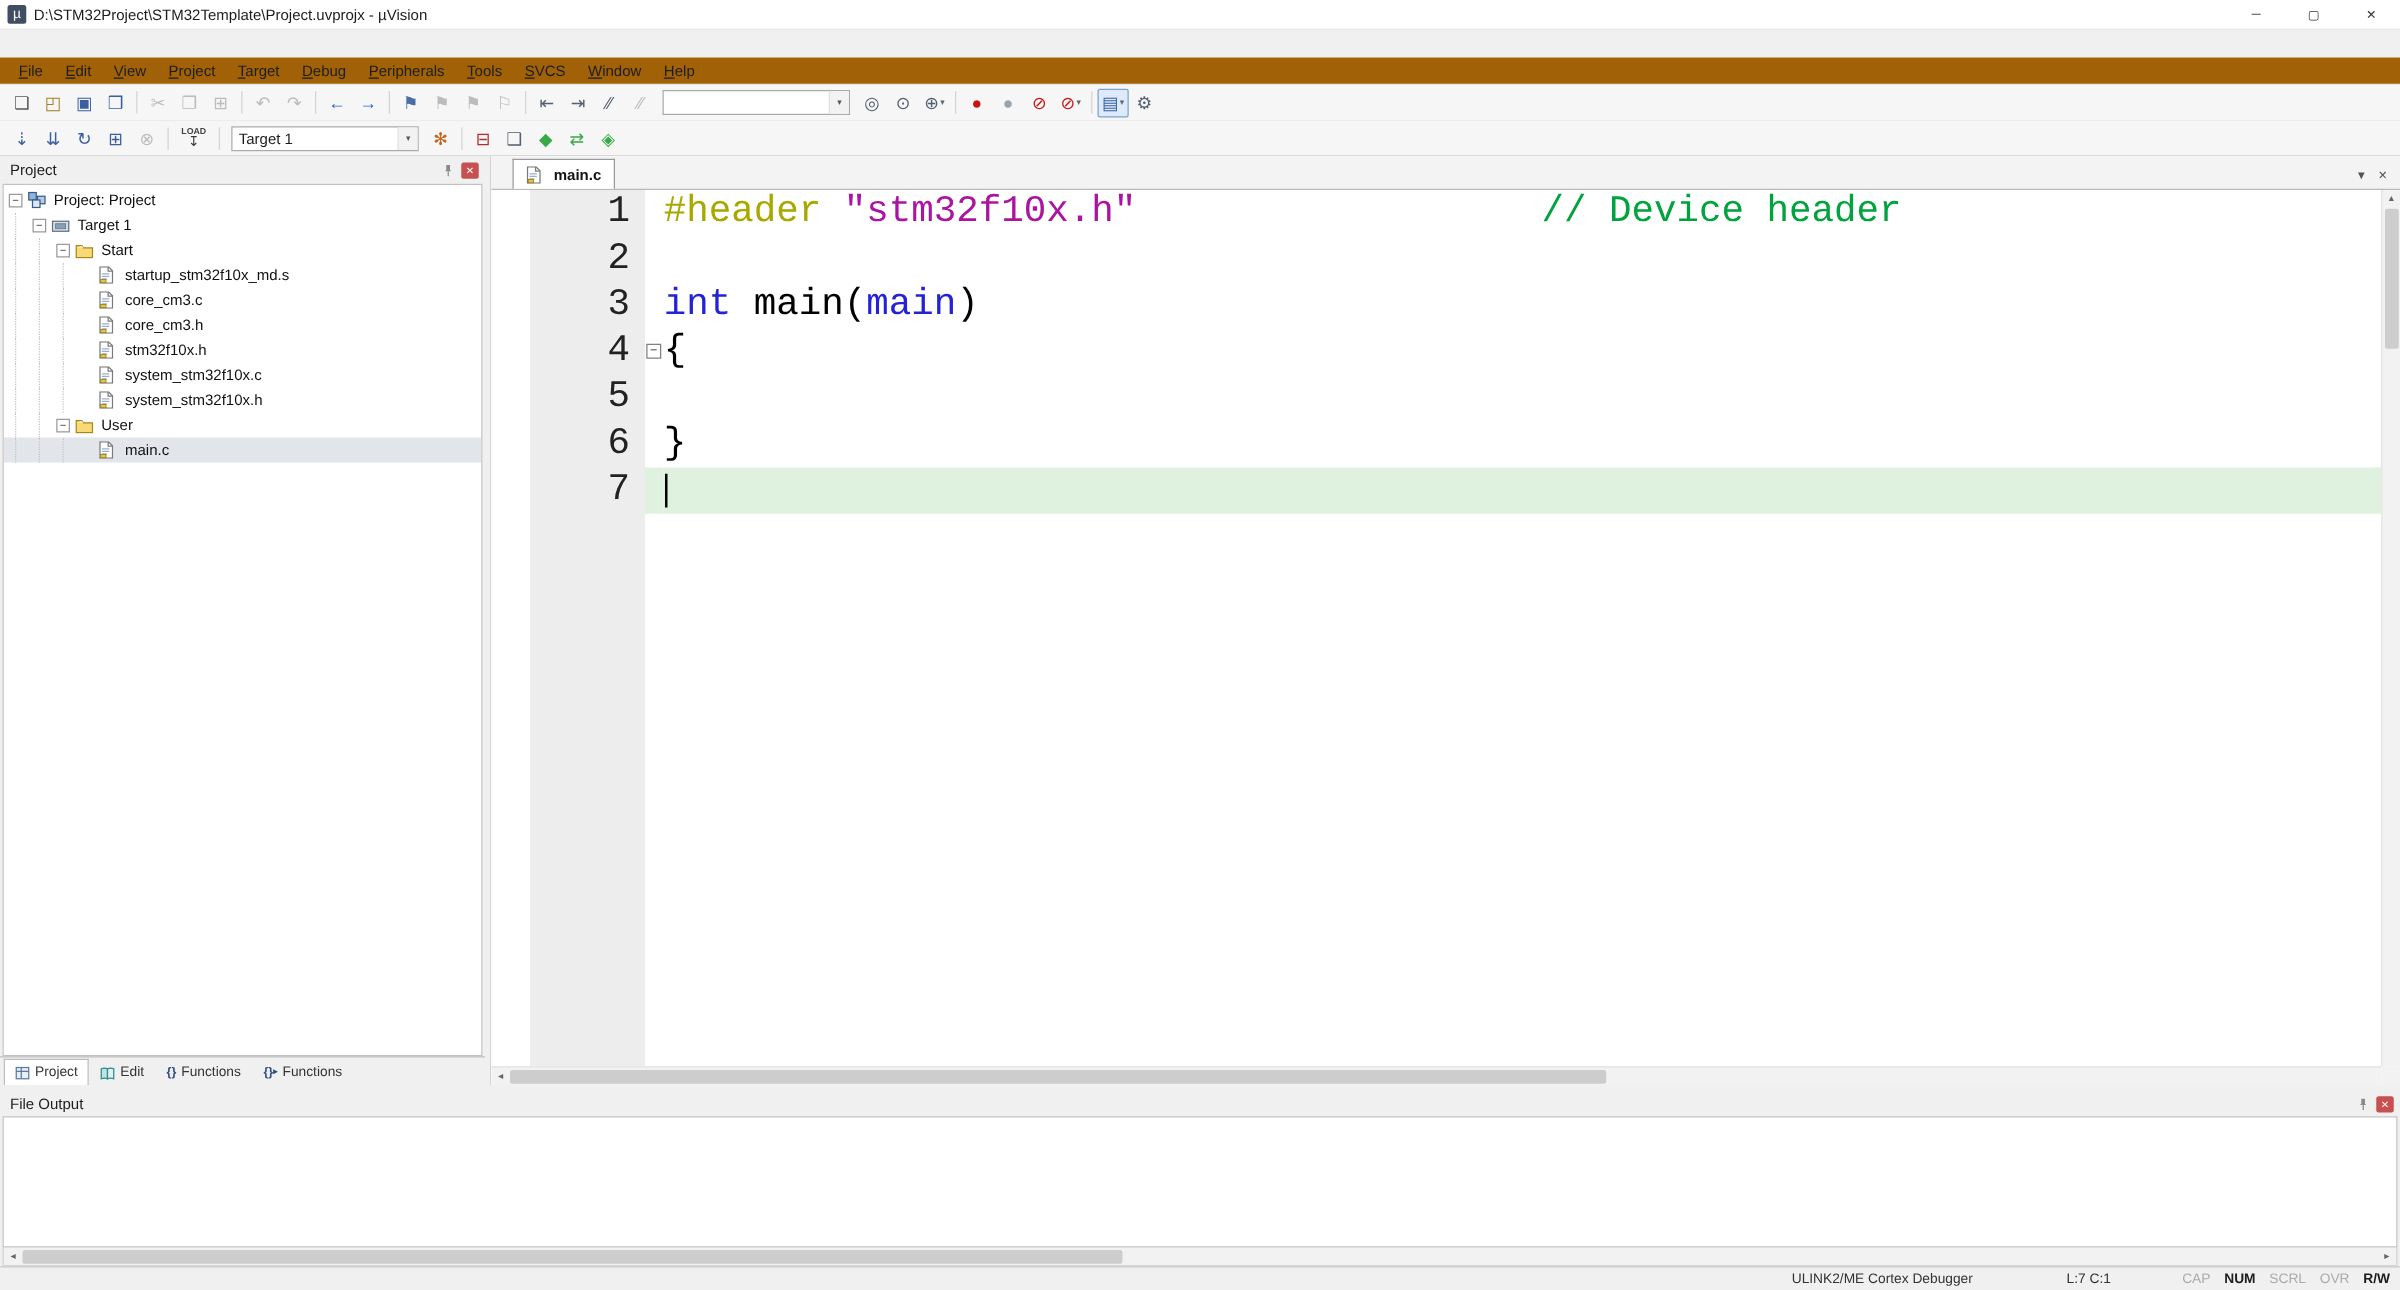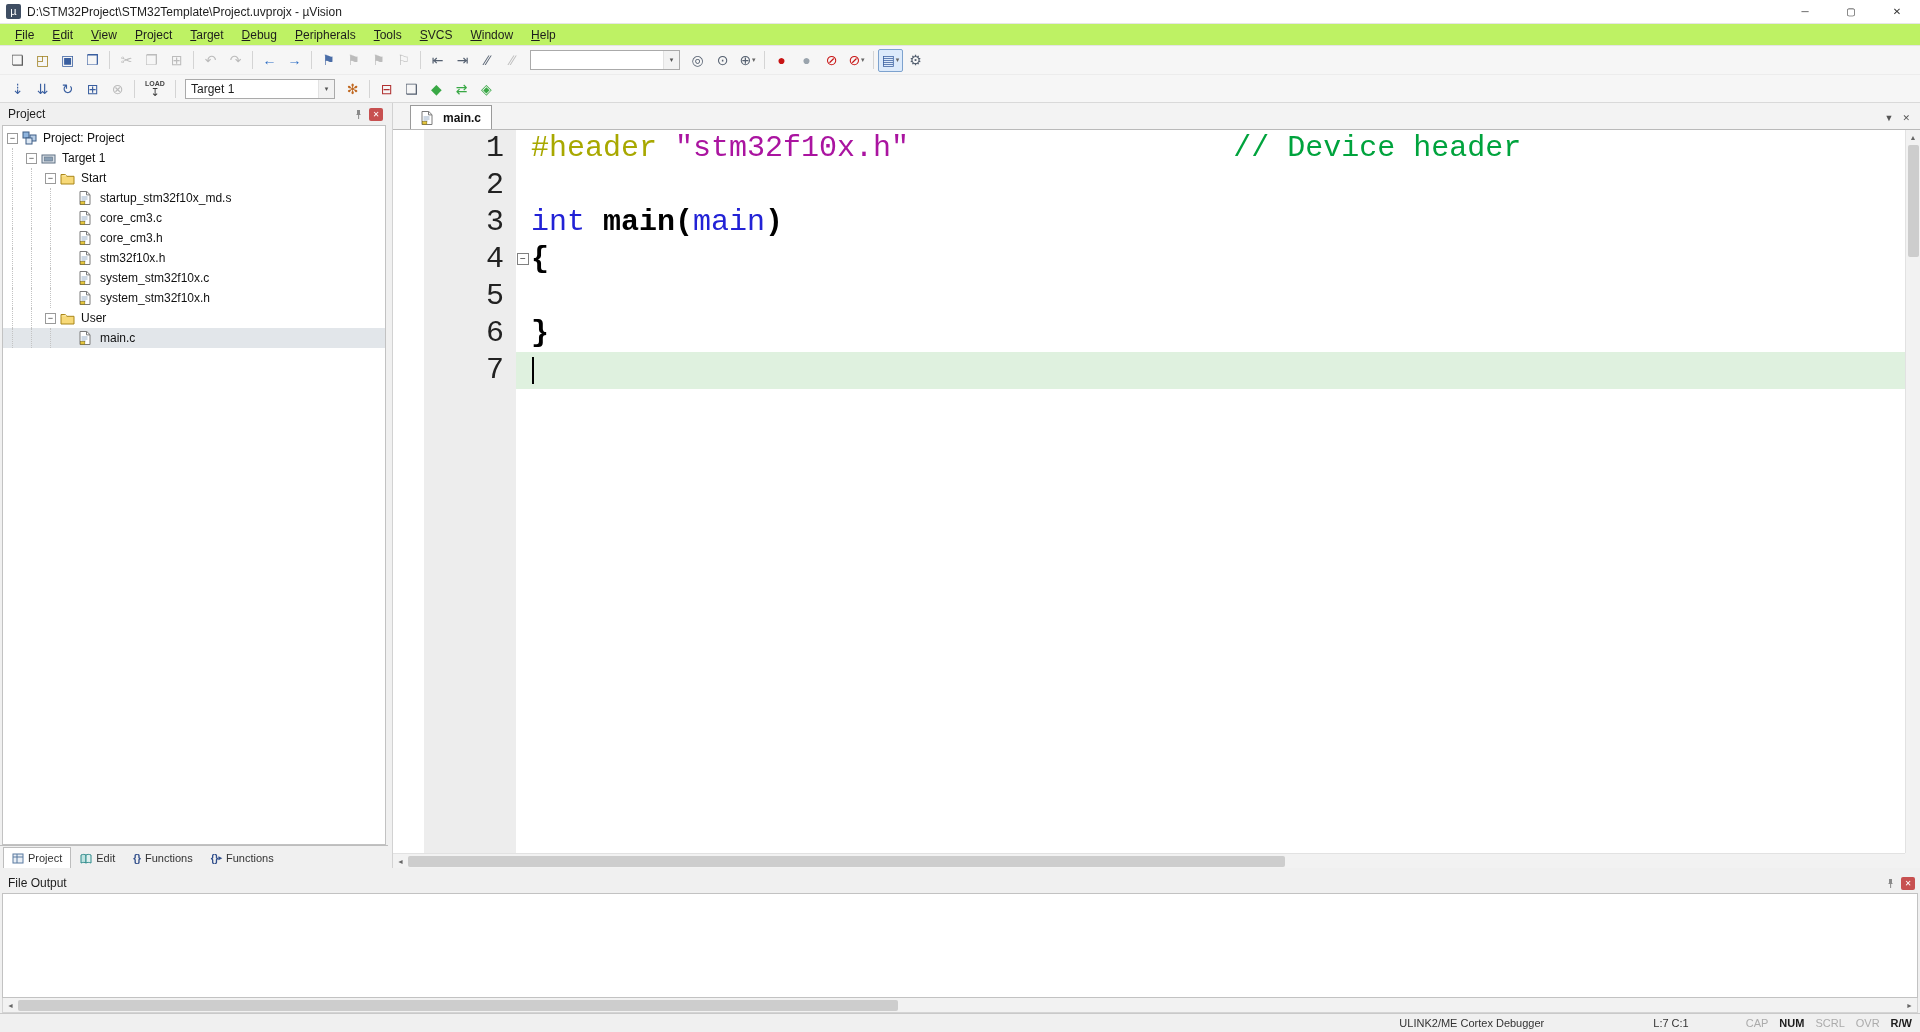--- a/index.html
+++ b/index.html
@@ -12,21 +12,21 @@
   }
 
   
   .titlebar { height:24px; background:#ffffff; display:flex; align-items:center; flex:none; border-bottom:1px solid #e6e6e6; }
   .app-icon { width:15px; height:15px; margin:0 6px; background:#3f4e63; color:#fff; font-size:11px; line-height:15px; text-align:center; border-radius:2px; flex:none; }
   .title-text { font-size:12px; color:#1d1d1d; white-space:nowrap; }
   .win-controls { margin-left:auto; display:flex; height:100%; }
   .win-btn { width:46px; display:flex; align-items:center; justify-content:center; font-size:10px; color:#333; }
 
   
-  .menubar { height:22px; flex:none; display:flex; align-items:center; background:#bef264; border-bottom:1px solid #e4e4e4; padding-left:6px; }
+  .menubar { height:22px; flex:none; display:flex; align-items:center; background:#a16207; border-bottom:1px solid #e4e4e4; padding-left:6px;margin-top:22px; }
   .menu-item { display:inline-block; padding:2px 9px; font-size:12px; color:#1d1d1d; }
   .menu-item::first-letter { text-decoration:underline; }
 
   
   .toolbar { display:flex; align-items:center; background:#f6f6f6; padding-left:5px; flex:none; }
   #toolbar1 { height:29px; border-bottom:1px solid #ececec; }
   #toolbar2 { height:28px; border-bottom:1px solid #d9d9d9; }
   .tbtn { min-width:25px; height:23px; display:flex; align-items:center; justify-content:center; position:relative; border:1px solid transparent; border-radius:2px; color:#555; padding:0 1px; flex:none; }
   .tbtn .glyph { font-size:14px; line-height:1; }
   .tbtn.disabled .glyph { color:#bcbcbc !important; }
@@ -79,21 +79,21 @@
   .line-num { width:92px; flex:none; text-align:right; padding-right:12px; color:#222; }
   .fold-margin { width:15px; flex:none; position:relative; }
   .code-text { flex:1; white-space:pre; color:#000; position:relative; }
   .code-line.current .fold-margin, .code-line.current .code-text { background:var(--current-line,#dff1df); }
   .fold-box { position:absolute; left:1px; top:12px; width:12px; height:12px; border:1px solid #808080; background:#fff; font-size:10px; line-height:10px; text-align:center; color:#333; font-family:"Liberation Sans",sans-serif; }
   .caret { position:absolute; left:1px; top:5px; width:2px; height:27px; background:#000; }
   .tok-preprocessor { color:var(--tok-preprocessor,#a8a800); }
   .tok-string { color:var(--tok-string,#aa14a0); }
   .tok-comment { color:var(--tok-comment,#00a33d); }
   .tok-keyword { color:var(--tok-keyword,#2222d6); }
-  .tok-plain { color:var(--tok-plain,#000);font-weight:bold; }
+  .tok-plain { color:var(--tok-plain,#000); }
   .vscroll { position:absolute; right:0; top:0; bottom:15px; width:15px; background:#f2f2f2; border-left:1px solid #e2e2e2; display:flex; flex-direction:column; align-items:center; }
   .vscroll .arr { height:14px; font-size:7px; color:#666; display:flex; align-items:center; flex:none; }
   .vscroll .thumb { width:11px; height:112px; background:#cdcdcd; border-radius:2px; margin-top:1px; }
   .hscroll { position:absolute; left:0; right:15px; bottom:0; height:15px; background:#f2f2f2; border-top:1px solid #e2e2e2; display:flex; align-items:center; }
   .hscroll .arr { width:15px; font-size:7px; color:#666; text-align:center; flex:none; }
   .hscroll .thumb { height:11px; width:58%; background:#cdcdcd; border-radius:2px; }
   .scroll-corner { position:absolute; right:0; bottom:0; width:15px; height:15px; background:#f2f2f2; }
 
   
   .bottom-splitter { height:5px; flex:none; background:#f0f0f0; }
@@ -101,21 +101,21 @@
   .build-header { height:20px; flex:none; display:flex; align-items:center; padding:0 5px 0 8px; font-size:12px; color:#1d1d1d; }
   .build-content { flex:1; background:#fff; border:1px solid #c2c2c2; margin:0 2px; position:relative; font-size:12px; }
   .build-hscroll { height:15px; flex:none; margin:0 2px; background:#f2f2f2; border:1px solid #d4d4d4; border-top:none; display:flex; align-items:center; }
   .build-hscroll .arr { width:15px; font-size:7px; color:#666; text-align:center; flex:none; }
   .build-hscroll .thumb { height:11px; width:46%; background:#cdcdcd; border-radius:2px; }
   .bh-spacer { flex:1; }
 
   
   .statusbar { height:19px; flex:none; display:flex; align-items:center; background:#f0f0f0; border-top:1px solid #c9c9c9; font-size:11px; color:#333; padding:0 8px; }
   .sb-spacer { flex:1; }
-  .sb-debugger { margin-right:109px; white-space:nowrap; }
+  .sb-debugger { margin-right:75px; white-space:nowrap; }
   .sb-cursor { margin-right:46px; white-space:nowrap; }
   .sb-ind { margin-left:11px; color:#ababab; }
   .sb-ind.active { color:#1d1d1d; font-weight:bold; }
 </style>
 </head>
 <body>
 
 <div class="titlebar">
   <div class="app-icon">µ</div>
   <div class="title-text">D:\STM32Project\STM32Template\Project.uvprojx - µVision</div>

